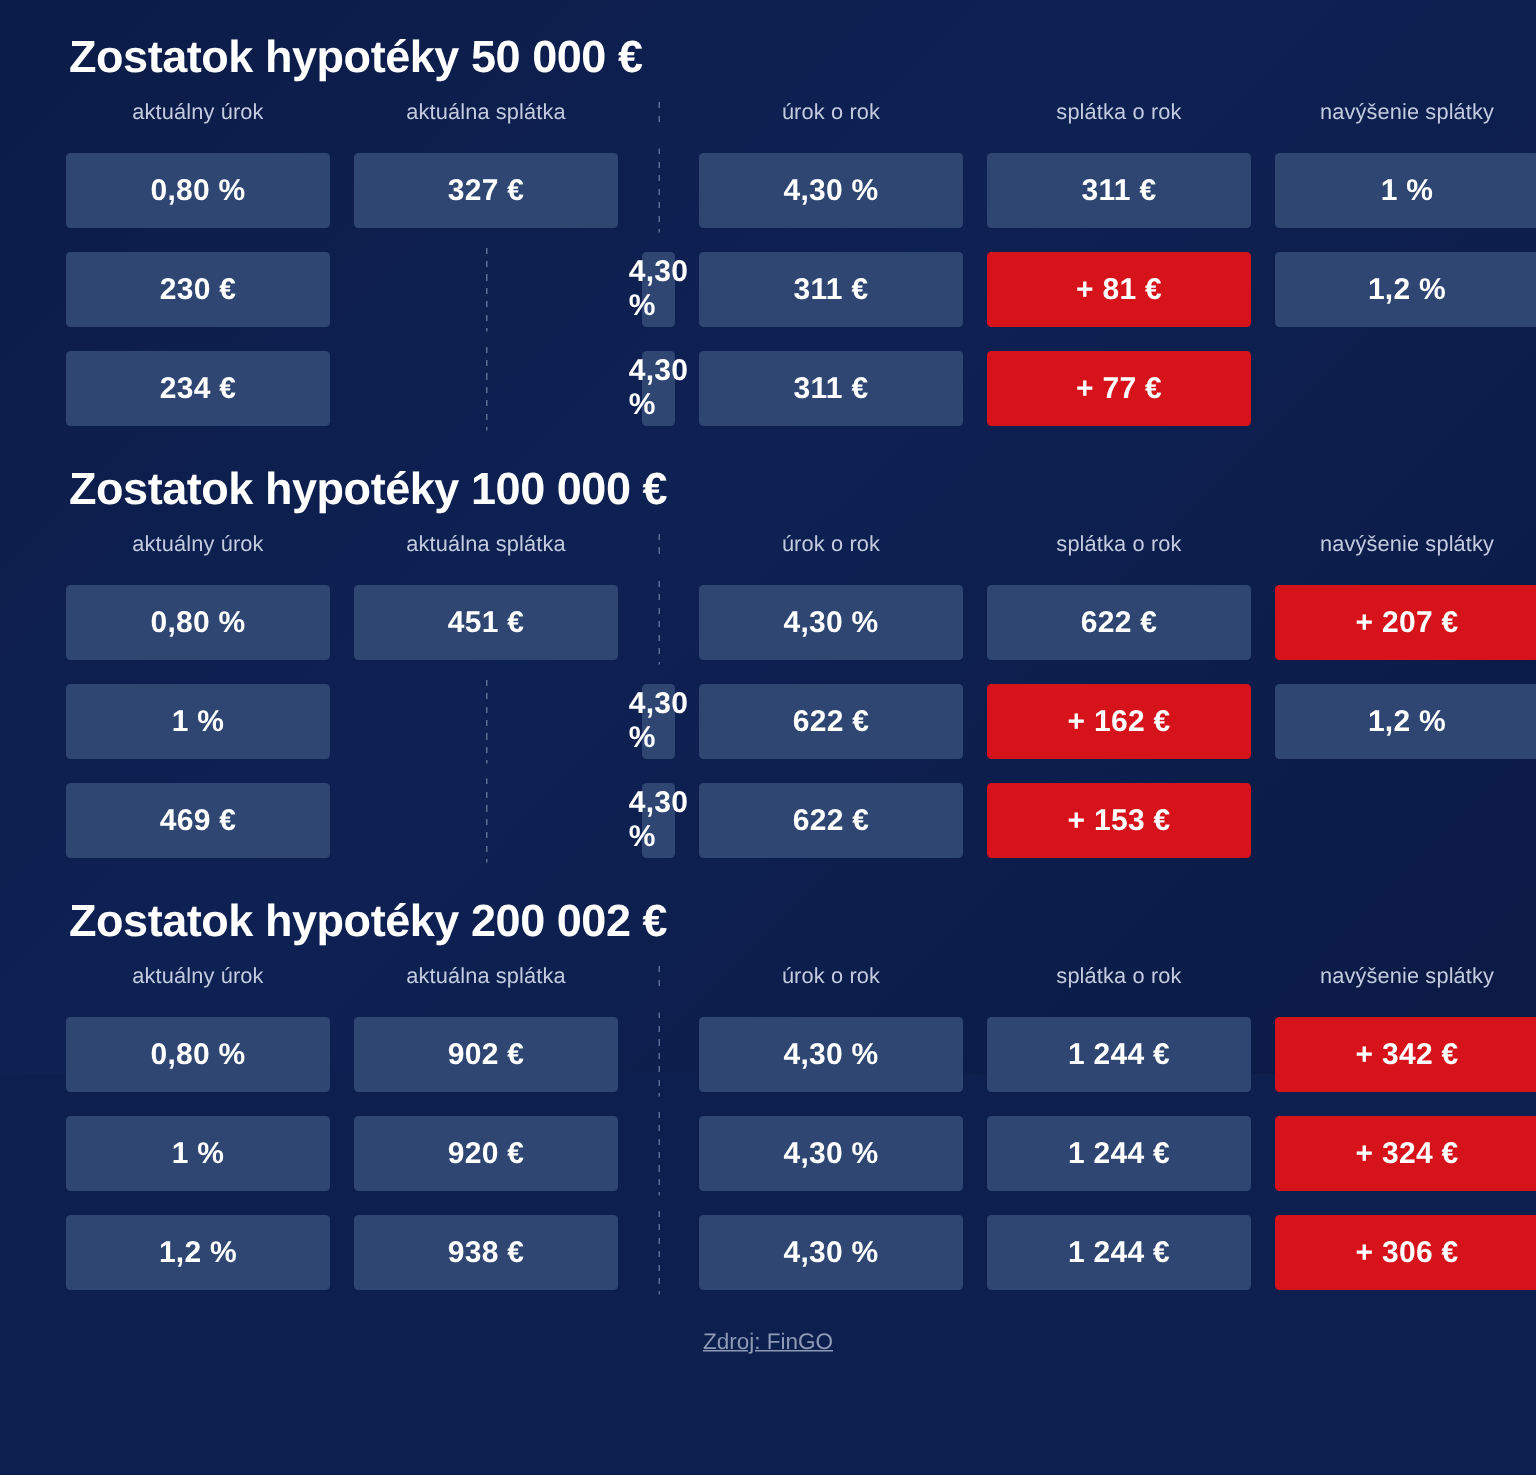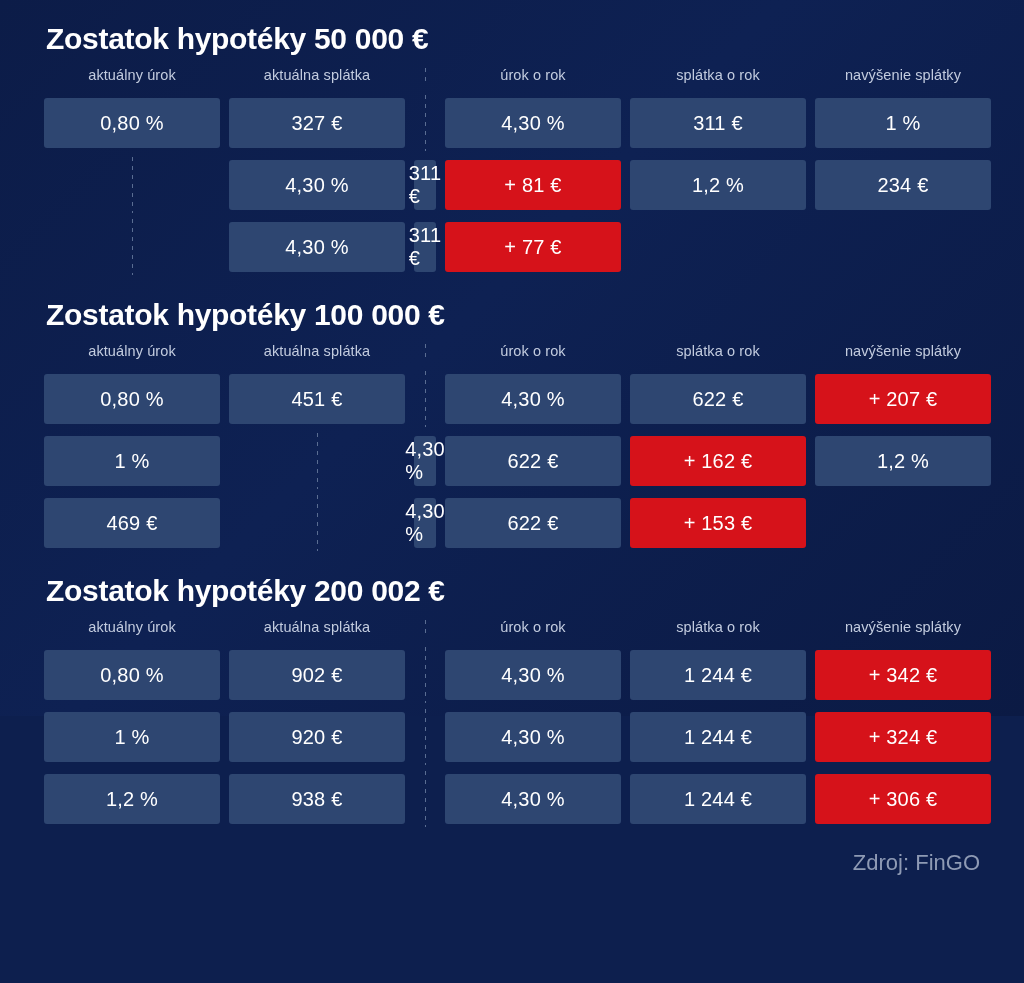--- a/index.html
+++ b/index.html
@@ -31,36 +31,37 @@
     letter-spacing: -0.3px;
     color: #ffffff;
     margin: 0 0 10px 2px;
   }
   .grid {
     display: grid;
     grid-template-columns: 176px 176px 22px 176px 176px 176px;
     column-gap: 9px;
     row-gap: 12px;
     align-items: center;
+    gap: 16px;
   }
   .head {
     font-size: 14.5px;
     color: #c3ccdf;
     text-align: center;
     font-weight: normal;
     padding-bottom: 2px;
     letter-spacing: 0.1px;
   }
   .cell {
     height: 50px;
     display: flex;
     align-items: center;
     justify-content: center;
     font-size: 20px;
-    font-weight: normal;
+    font-weight: bold;
     border-radius: 3px;
     letter-spacing: 0.2px;
   }
   .cell-blue {
     background: #2e4671;
   }
   .cell-red {
     background: #d6121a;
   }
   .divider {
@@ -95,24 +96,25 @@
     height: 18px;
     background: repeating-linear-gradient(
       to bottom,
       #5a6d92 0px,
       #5a6d92 4px,
       transparent 4px,
       transparent 9px
     );
   }
   .source {
-    text-align: right;
-    font-size: 22px;
+    text-align: center;
+    font-size: 15px;
     color: #8e9ab4;
     margin-top: 6px;
+    text-decoration: underline;
   }
 </style>
 </head>
 <body>
 
 <div class="page">
 
   <section class="block">
     <h2 class="block-title">Zostatok hypotéky 50 000 €</h2>
     <div class="grid">
@@ -123,20 +125,21 @@
       <div class="head">splátka o rok</div>
       <div class="head">navýšenie splátky</div>
 
       <div class="cell cell-blue">0,80 %</div>
       <div class="cell cell-blue">327 €</div>
       <div class="divider"></div>
       <div class="cell cell-blue">4,30 %</div>
       <div class="cell cell-blue">311 €</div>
 
       <div class="cell cell-blue">1 %</div>
+      <div class="cell cell-blue">230 €</div>
       <div class="divider"></div>
       <div class="cell cell-blue">4,30 %</div>
       <div class="cell cell-blue">311 €</div>
       <div class="cell cell-red">+ 81 €</div>
 
       <div class="cell cell-blue">1,2 %</div>
       <div class="cell cell-blue">234 €</div>
       <div class="divider"></div>
       <div class="cell cell-blue">4,30 %</div>
       <div class="cell cell-blue">311 €</div>

